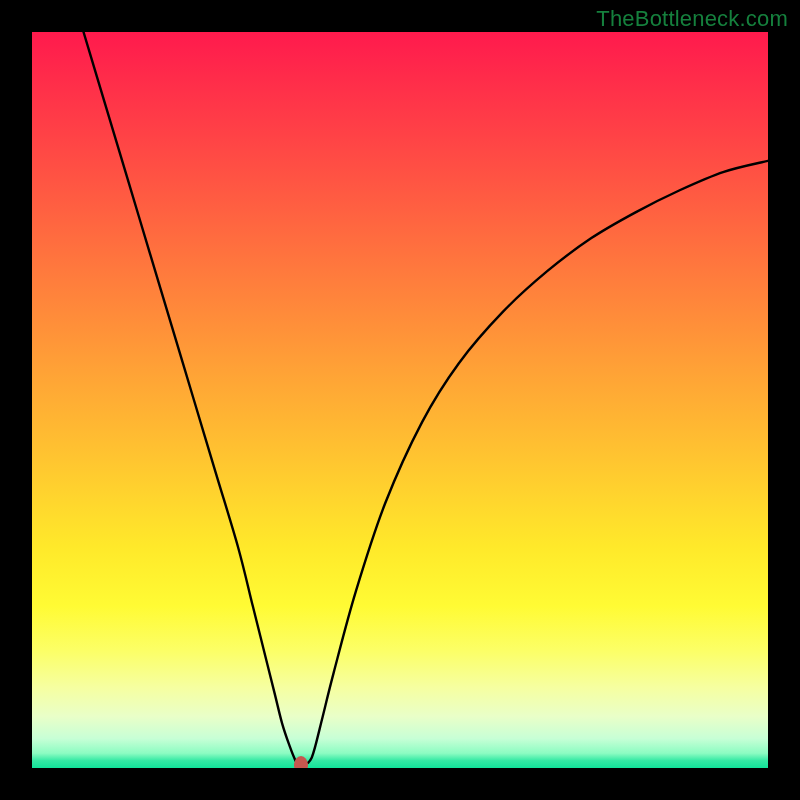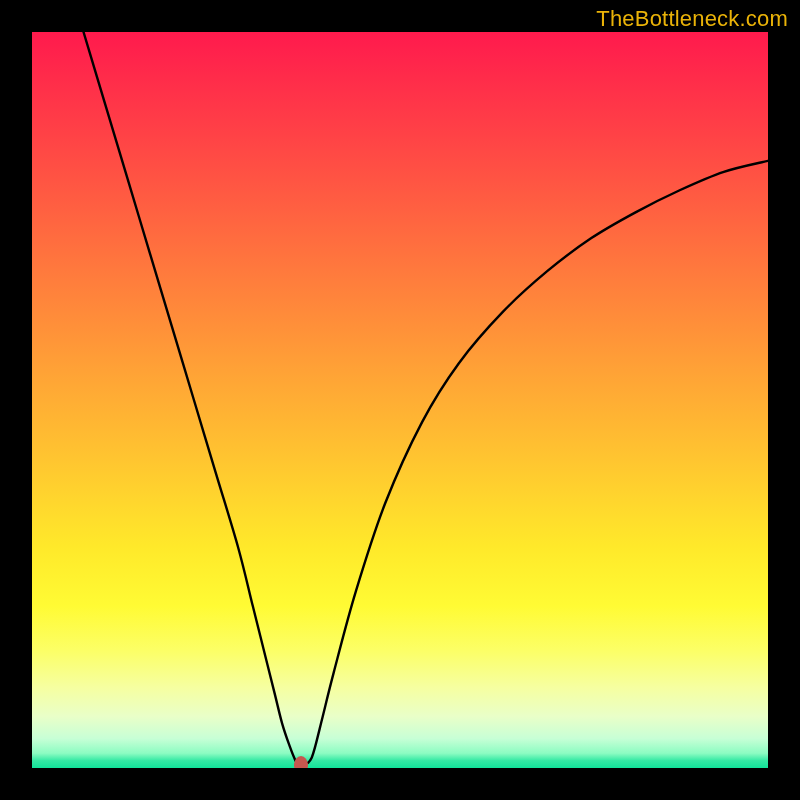--- a/index.html
+++ b/index.html
@@ -49,21 +49,21 @@
       #c7ffd6 96%,
       #8cfcc2 98%,
       #34e9a4 99%,
       #12e39a 100%
     );
   }
   .watermark {
     position: absolute;
     top: 6px;
     right: 12px;
-    color: #eab308;
+    color: #15803d;
     font-size: 22px;
     font-weight: 500;
     letter-spacing: 0.2px;
     user-select: none;
   }
   svg.curve {
     position: absolute;
     left: 0; top: 0;
     width: 736px;
     height: 736px;

